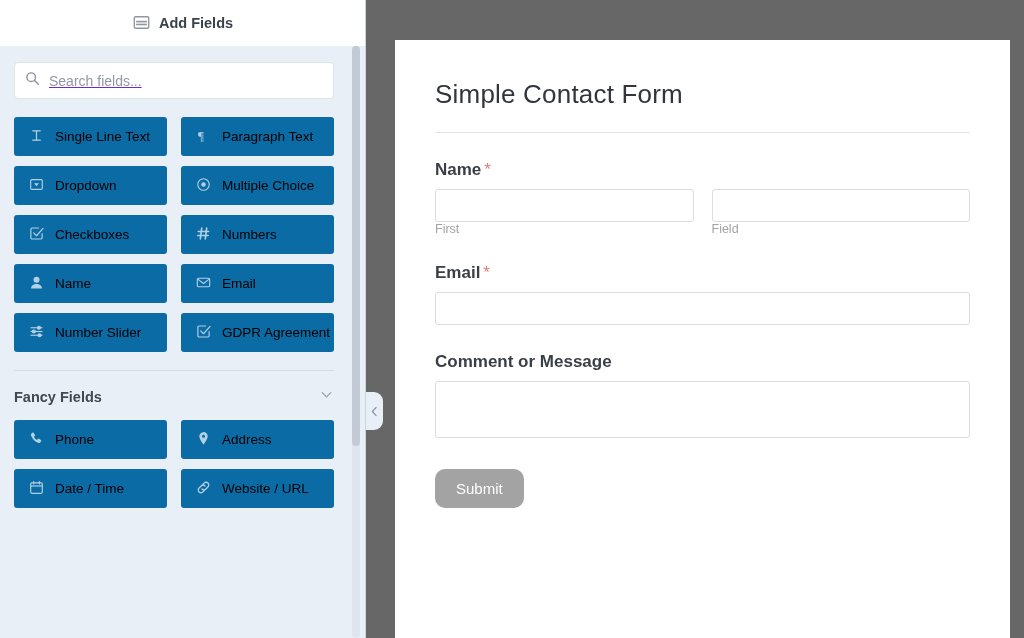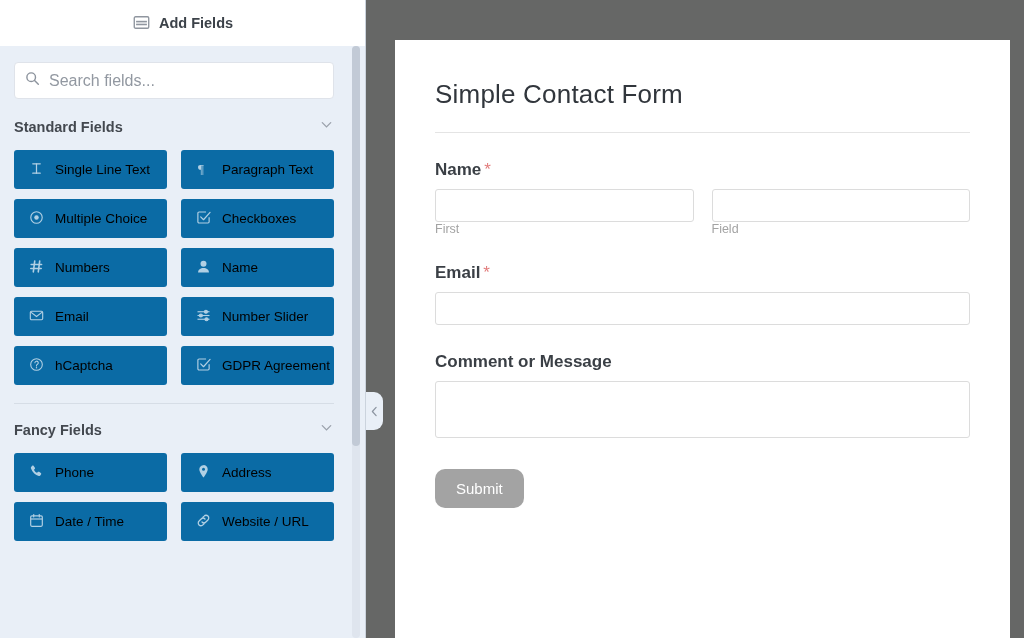--- a/index.html
+++ b/index.html
@@ -49,23 +49,24 @@
     border: 1px solid #dfe3ea;
     border-radius: 4px;
     display: flex; align-items: center;
     padding: 0 10px;
     margin-bottom: 18px;
     width: 320px;
   }
   #search-wrap svg { flex: 0 0 auto; margin-right: 9px; }
   #search-input {
     border: none; outline: none; width: 100%;
-    font-size: 16px; color: #c2410c;
+    font-size: 14px; color: #6d28d9;
     font-family: "Liberation Sans", sans-serif;
     background: transparent;
+    text-decoration: underline;
   }
   #search-input::placeholder { color: #9298a1; }
 
   .section-head {
     display: flex; align-items: center; justify-content: space-between;
     width: 320px;
     margin: 0 0 14px 0;
     cursor: pointer;
   }
   .section-title { font-size: 14.5px; font-weight: bold; color: #43484f; }
@@ -199,28 +200,20 @@
         <div id="search-wrap">
           <span>
             <svg viewBox="0 0 16 16" width="15" height="15" fill="none" stroke="#8c939d" stroke-width="1.5">
               <circle cx="6.6" cy="6.6" r="4.6"></circle>
               <line x1="10.2" y1="10.2" x2="14.2" y2="14.2" stroke-linecap="round"></line>
             </svg>
           </span>
           <input id="search-input" type="text" placeholder="Search fields..." style="">
         </div>
 
-        <div class="section-head">
-          <span class="section-title">Standard Fields</span>
-          <span class="chev">
-            <svg viewBox="0 0 16 16" width="15" height="15" fill="none" stroke="currentColor" stroke-width="1.4" stroke-linecap="round">
-              <polyline points="3.5,6 8,10.5 12.5,6"></polyline>
-            </svg>
-          </span>
-        </div>
 
         <div class="fields-grid">
 
           <div class="field-btn">
             <span class="fico">
               <svg viewBox="0 0 16 16" width="15" height="15" fill="none" stroke="#cfe2ef" stroke-width="1.3" stroke-linecap="round">
                 <line x1="4" y1="3" x2="12" y2="3"></line>
                   <line x1="4" y1="13" x2="12" y2="13"></line>
                   <line x1="8" y1="3" x2="8" y2="13"></line>
               </svg>
@@ -230,20 +223,29 @@
 
           <div class="field-btn">
             <span class="fico">
               <svg viewBox="0 0 16 16" width="15" height="15">
                   <text x="2" y="13" font-family="Liberation Serif, serif" font-size="14" fill="#cfe2ef">¶</text>
                 </svg>
             </span>
             <span class="flabel">Paragraph Text</span>
           </div>
 
+          <div class="field-btn">
+            <span class="fico">
+              <svg viewBox="0 0 16 16" width="15" height="15" fill="none" stroke="#cfe2ef" stroke-width="1.2">
+                <rect x="1.8" y="2.8" width="12.4" height="10.4" rx="1.3"></rect>
+                <polygon points="5.4,6.6 10.6,6.6 8,9.8" fill="#cfe2ef" stroke="none"></polygon>
+              </svg>
+            </span>
+            <span class="flabel">Dropdown</span>
+          </div>
 
           <div class="field-btn">
             <span class="fico">
               <svg viewBox="0 0 16 16" width="15" height="15" fill="none" stroke="#cfe2ef" stroke-width="1.2">
                 <circle cx="8" cy="8" r="6.1"></circle>
                   <circle cx="8" cy="8" r="2.4" fill="#cfe2ef" stroke="none"></circle>
               </svg>
             </span>
             <span class="flabel">Multiple Choice</span>
           </div>
@@ -297,30 +299,20 @@
                   <line x1="1.6" y1="8" x2="14.4" y2="8"></line>
                   <line x1="1.6" y1="12" x2="14.4" y2="12"></line>
                 <circle cx="10.6" cy="4" r="1.6" fill="#cfe2ef"></circle>
                   <circle cx="5.2" cy="8" r="1.6" fill="#cfe2ef"></circle>
                   <circle cx="11.2" cy="12" r="1.6" fill="#cfe2ef"></circle>
               </svg>
             </span>
             <span class="flabel">Number Slider</span>
           </div>
 
-          <div class="field-btn">
-            <span class="fico">
-              <svg viewBox="0 0 16 16" width="15" height="15" fill="none" stroke="#cfe2ef" stroke-width="1.15">
-                <circle cx="8" cy="8" r="6.2"></circle>
-                <path d="M6.3 6.2a1.8 1.8 0 1 1 2.5 1.7c-.5.3-.8.7-.8 1.3v.3" stroke-linecap="round"></path>
-                <circle cx="8" cy="11.5" r=".75" fill="#cfe2ef" stroke="none"></circle>
-              </svg>
-            </span>
-            <span class="flabel">hCaptcha</span>
-          </div>
 
           <div class="field-btn">
             <span class="fico">
               <svg viewBox="0 0 16 16" width="15" height="15" fill="none" stroke="#cfe2ef" stroke-width="1.25">
                 <path d="M14 7.6V12.6a1.3 1.3 0 0 1-1.3 1.3H3.3A1.3 1.3 0 0 1 2 12.6V3.4a1.3 1.3 0 0 1 1.3-1.3h7.4"></path>
                 <polyline points="5,7.4 8,10.4 15,2.6" stroke-linecap="round" stroke-linejoin="round"></polyline>
               </svg>
             </span>
             <span class="flabel">GDPR Agreement</span>
           </div>

